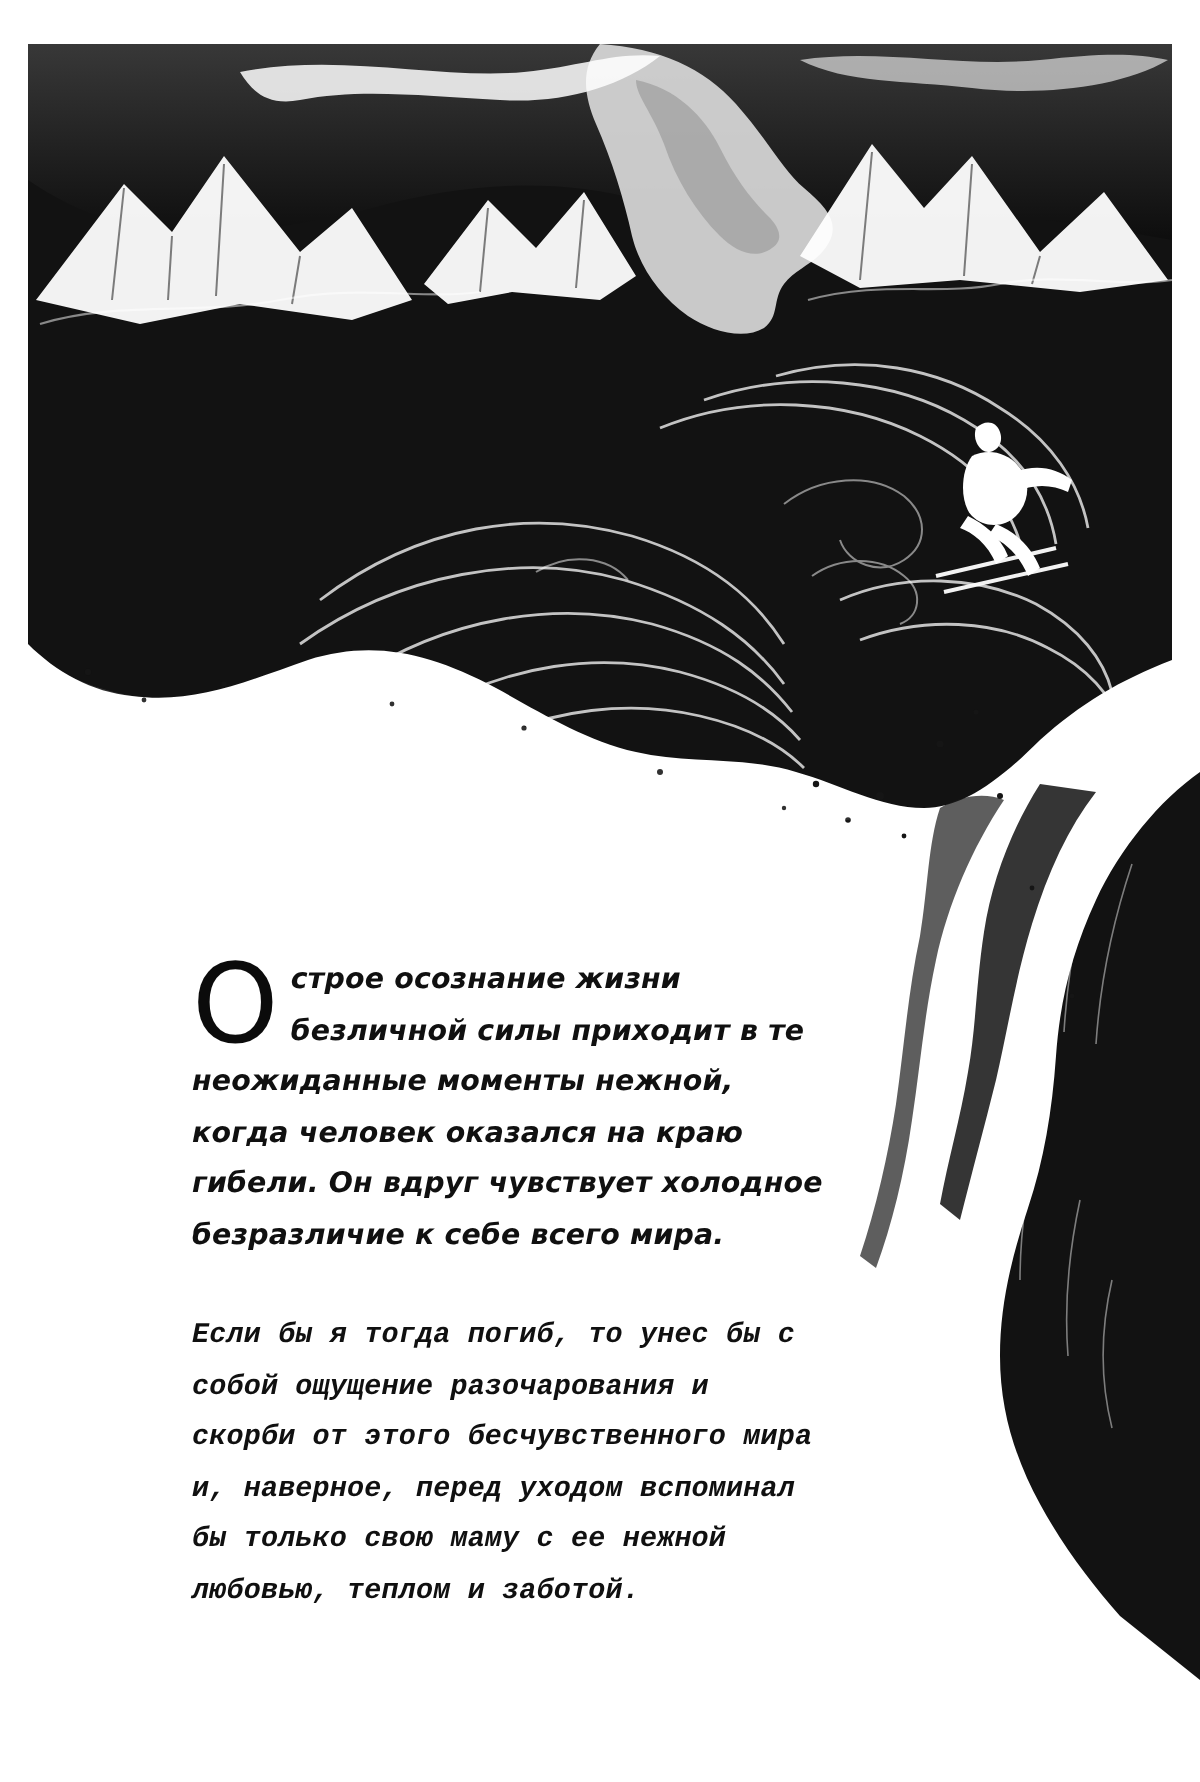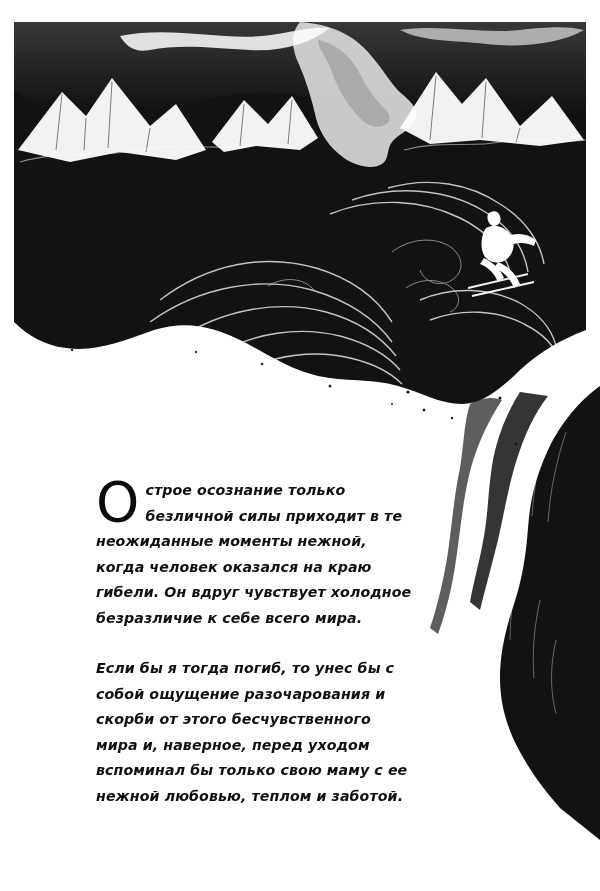--- a/index.html
+++ b/index.html
@@ -45,20 +45,21 @@
     font-family: "DejaVu Sans", sans-serif;
     font-style: italic;
     font-weight: 700;
     font-size: 14.2px;
     line-height: 25.5px;
     letter-spacing: 0.1px;
     text-align: left;
   }
   .para + .para {
     margin-top: 25px;
+    font-family: Liberation Mono, monospace;
   }
   .dropcap {
     float: left;
     font-family: "DejaVu Sans", sans-serif;
     font-style: normal;
     font-weight: 400;
     font-size: 55px;
     line-height: 44px;
     margin: 2px 6px 0 0;
     color: #0b0b0b;
@@ -230,19 +231,19 @@
                  C280,372 312,382 348,386 C382,390 410,398 440,406
                  C420,414 396,410 370,404 C336,396 308,390 276,382
                  C240,372 206,356 172,352 C132,348 96,364 58,360
                  C42,358 26,346 14,336 Z" fill="#ffffff" opacity="0.12"></path>
       </g>
     </svg>
   </div>
 
   <div class="text-block">
     <p class="para para-first">
-      <span class="dropcap">О</span><span>строе осознание только</span>
+      <span class="dropcap">О</span><span>строе осознание жизни</span>
       <span>безличной силы приходит в те неожиданные моменты нежной, когда человек оказался на краю гибели. Он вдруг чувствует холодное безразличие к себе всего мира.</span>
     </p>
     <p class="para">Если бы я тогда погиб, то унес бы с собой ощущение разочарования и скорби от этого бесчувственного мира и, наверное, перед уходом вспоминал бы только свою маму с ее нежной любовью, теплом и заботой.</p>
   </div>
 
 </div>
 
 </body></html>

